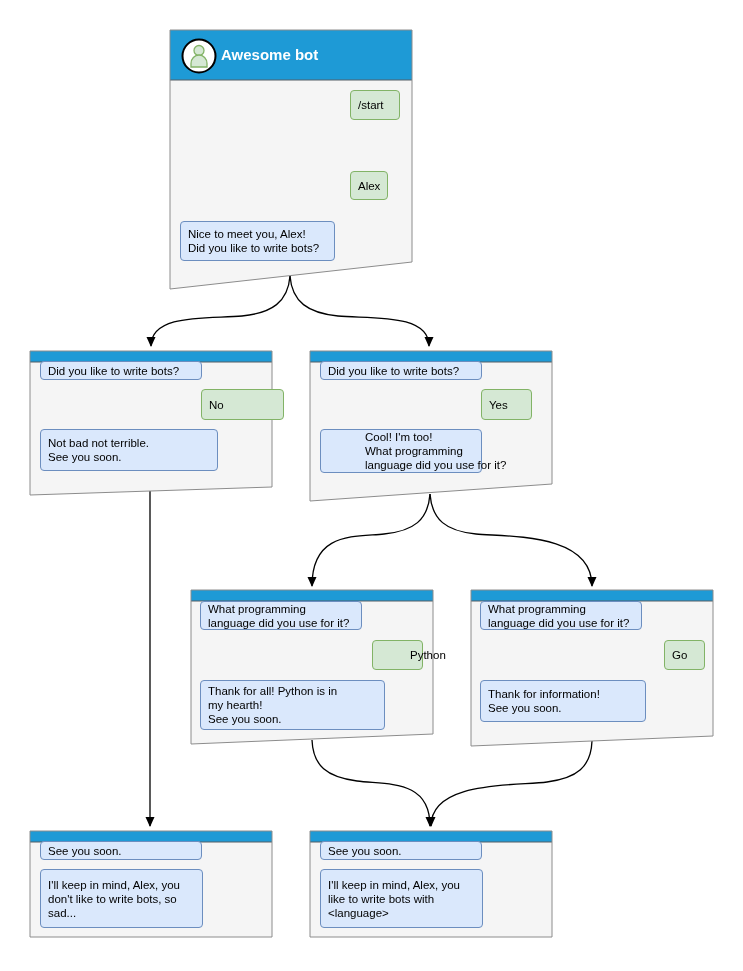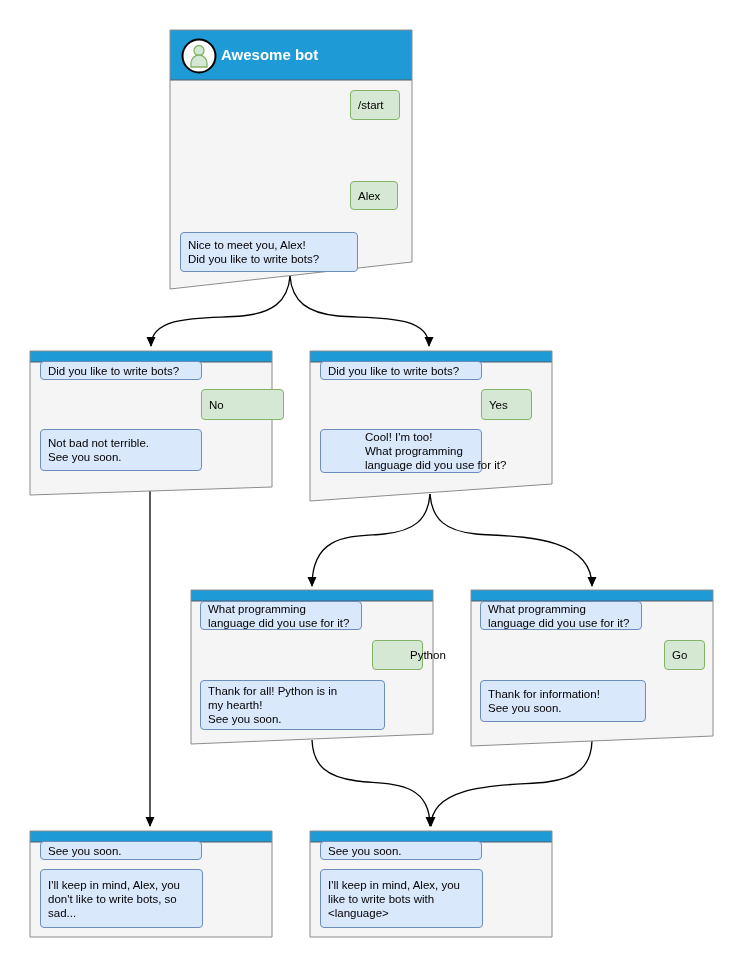--- a/index.html
+++ b/index.html
@@ -111,27 +111,27 @@
       <path class="win-body" d="M310,831 H552 V937 H310 Z"></path>
       <rect class="hdr" x="310" y="831" width="242" height="11"></rect>
       <line class="hdr-line" x1="310" y1="842" x2="552" y2="842"></line>
       <path class="win-outline" d="M310,831 H552 V937 H310 Z"></path>
     </g>
   </svg>
 
   <div class="win-title">Awesome bot</div>
 
   <div class="bubble user" style="left:350px; top:90px;  width:50px;  height:30px;">/start</div>
-  <div class="bubble user" style="left:350px; top:181px; width:48px;  height:29px;">Alex</div>
-  <div class="bubble bot" style="left:180px; top:232px; width:178px; height:40px;">Nice to meet you, Alex!
+  <div class="bubble user" style="left:350px; top:171px; width:38px;  height:29px;">Alex</div>
+  <div class="bubble bot" style="left:180px; top:221px; width:155px; height:40px;">Nice to meet you, Alex!
 Did you like to write bots?</div>
 
   <div class="bubble bot" style="left:40px;  top:361px; width:162px; height:19px;">Did you like to write bots?</div>
   <div class="bubble user" style="left:201px; top:389px; width:83px;  height:31px;">No</div>
-  <div class="bubble bot" style="left:40px;  top:429px; width:162px; height:42px;">Not bad not terrible.
+  <div class="bubble bot" style="left:40px;  top:429px; width:178px; height:42px;">Not bad not terrible.
 See you soon.</div>
 
   <div class="bubble bot" style="left:320px; top:361px; width:162px; height:19px;">Did you like to write bots?</div>
   <div class="bubble user" style="left:481px; top:389px; width:51px;  height:31px;">Yes</div>
   <div class="bubble bot" style="left:320px; top:429px; width:162px; height:44px;padding-left:44px;">Cool! I'm too!
 What programming
 language did you use for it?</div>
 
   <div class="bubble bot" style="left:200px; top:601px; width:162px; height:29px;">What programming
 language did you use for it?</div>

